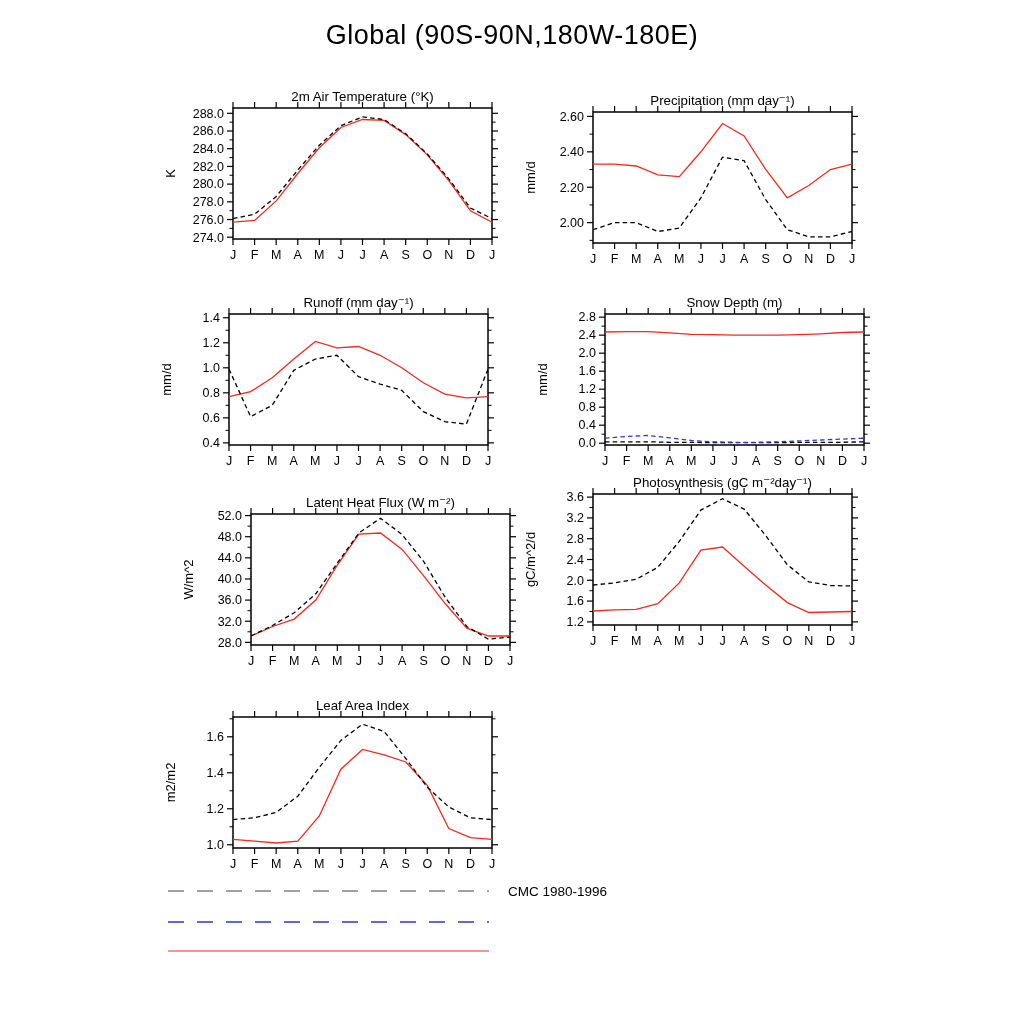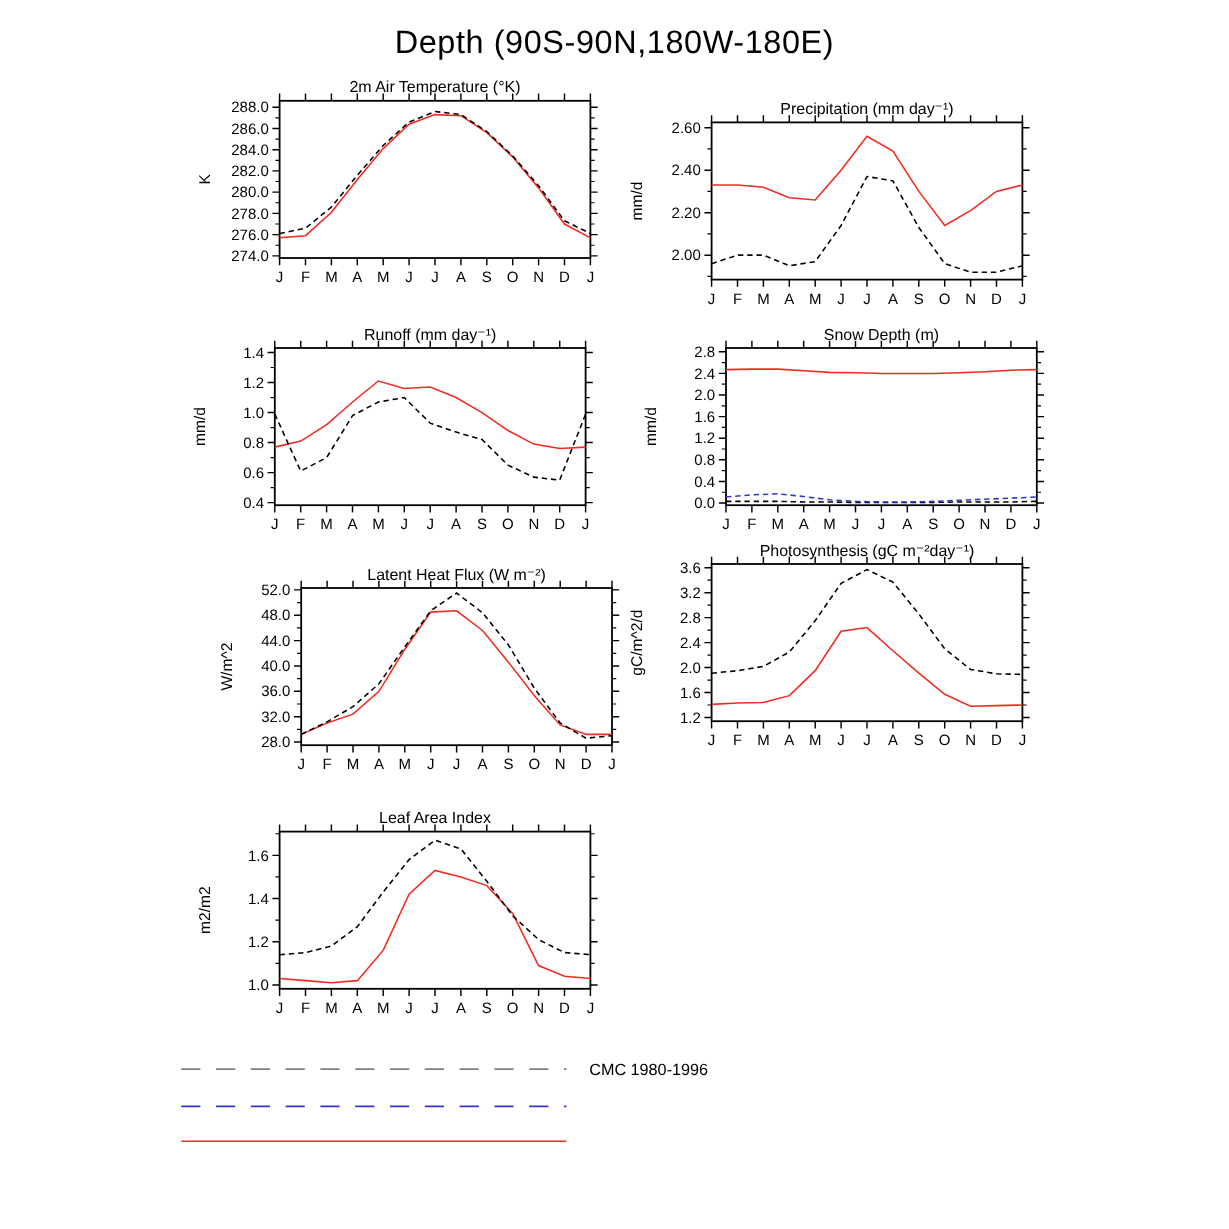--- a/index.html
+++ b/index.html
@@ -1,29 +1,29 @@
 <!DOCTYPE html>
 <html><head>
 <meta charset="utf-8">
 <style>
   html,body{margin:0;padding:0;background:#ffffff;}
   body{width:1024px;height:1024px;position:relative;overflow:hidden;
        font-family:"Liberation Sans","DejaVu Sans",sans-serif;color:#000;}
   .canvas{position:absolute;left:0;top:0;width:1024px;height:1024px;background:#fff;}
   .main-title{position:absolute;left:0;top:20px;width:1024px;text-align:center;
               font-size:27px;letter-spacing:0.5px;}
-  .chart{position:absolute;width:345px;height:182px;}
-  .legend-row{position:absolute;left:148px;display:flex;align-items:center;height:18px;}
+  .chart{position:absolute;width:345px;height:182px;margin-top:24px;}
+  .legend-row{position:absolute;left:165px;display:flex;align-items:center;height:18px;}
   .legend-label{font-size:13.5px;margin-left:11px;white-space:nowrap;}
 </style>
 </head>
 <body>
 
 <div class="canvas">
-  <div class="main-title">Depth (90S-90N,180W-180E)</div>
+  <div class="main-title">Global (90S-90N,180W-180E)</div>
 
   <div class="chart" style="left:158px;top:62px"><svg width="345" height="182" viewBox="0 0 345 182">
         <text x="204.5" y="15" font-size="13.3" text-anchor="middle" fill="#000" font-family="&quot;Liberation Sans&quot;,&quot;DejaVu Sans&quot;,sans-serif">2m Air Temperature (°K)</text>
         <rect x="75" y="22" width="259" height="131" fill="none" stroke="#000000" stroke-width="1.5"></rect>
         <g stroke="#000000" stroke-width="1.2">
           <line x1="75" y1="22" x2="75" y2="16"></line>
           <line x1="75" y1="153" x2="75" y2="159"></line>
           <line x1="96.58333333333333" y1="22" x2="96.58333333333333" y2="16"></line>
           <line x1="96.58333333333333" y1="153" x2="96.58333333333333" y2="159"></line>
           <line x1="118.16666666666666" y1="22" x2="118.16666666666666" y2="16"></line>
@@ -97,21 +97,21 @@
         <text x="66" y="120.12432432432446" font-size="12.5" text-anchor="end" fill="#000" font-family="&quot;Liberation Sans&quot;,&quot;DejaVu Sans&quot;,sans-serif">278.0</text>
         <text x="66" y="102.42162162162177" font-size="12.5" text-anchor="end" fill="#000" font-family="&quot;Liberation Sans&quot;,&quot;DejaVu Sans&quot;,sans-serif">280.0</text>
         <text x="66" y="84.71891891891907" font-size="12.5" text-anchor="end" fill="#000" font-family="&quot;Liberation Sans&quot;,&quot;DejaVu Sans&quot;,sans-serif">282.0</text>
         <text x="66" y="67.01621621621638" font-size="12.5" text-anchor="end" fill="#000" font-family="&quot;Liberation Sans&quot;,&quot;DejaVu Sans&quot;,sans-serif">284.0</text>
         <text x="66" y="49.3135135135137" font-size="12.5" text-anchor="end" fill="#000" font-family="&quot;Liberation Sans&quot;,&quot;DejaVu Sans&quot;,sans-serif">286.0</text>
         <text x="66" y="31.610810810811007" font-size="12.5" text-anchor="end" fill="#000" font-family="&quot;Liberation Sans&quot;,&quot;DejaVu Sans&quot;,sans-serif">288.0</text>
         <text x="17" y="87.5" font-size="13" text-anchor="middle" fill="#000" font-family="&quot;Liberation Sans&quot;,&quot;DejaVu Sans&quot;,sans-serif" transform="rotate(-90 17 87.5)">K</text>
         <polyline points="75.0,136.2 96.6,134.4 118.2,114.9 139.8,87.5 161.3,61.8 182.9,41.5 204.5,33.5 226.1,34.4 247.7,48.6 269.3,68.9 290.8,94.6 312.4,124.7 334.0,136.2" fill="none" stroke="#f42a20" stroke-width="1.3"></polyline>
         <polyline points="75.0,132.6 96.6,128.2 118.2,110.5 139.8,84.0 161.3,59.2 182.9,39.7 204.5,30.9 226.1,33.5 247.7,47.7 269.3,68.0 290.8,92.8 312.4,122.0 334.0,132.6" fill="none" stroke="#000000" stroke-width="1.3" stroke-dasharray="4.5 3.2"></polyline>
       </svg></div>
-  <div class="chart" style="left:518px;top:80px"><svg width="345" height="182" viewBox="0 0 345 182">
+  <div class="chart" style="left:518px;top:66px"><svg width="345" height="182" viewBox="0 0 345 182">
         <text x="204.5" y="15" font-size="13.3" text-anchor="middle" fill="#000" font-family="&quot;Liberation Sans&quot;,&quot;DejaVu Sans&quot;,sans-serif">Precipitation (mm day⁻¹)</text>
         <rect x="75" y="22" width="259" height="131" fill="none" stroke="#000000" stroke-width="1.5"></rect>
         <g stroke="#000000" stroke-width="1.2">
           <line x1="75" y1="22" x2="75" y2="16"></line>
           <line x1="75" y1="153" x2="75" y2="159"></line>
           <line x1="96.58333333333333" y1="22" x2="96.58333333333333" y2="16"></line>
           <line x1="96.58333333333333" y1="153" x2="96.58333333333333" y2="159"></line>
           <line x1="118.16666666666666" y1="22" x2="118.16666666666666" y2="16"></line>
           <line x1="118.16666666666666" y1="153" x2="118.16666666666666" y2="159"></line>
           <line x1="139.75" y1="22" x2="139.75" y2="16"></line>

